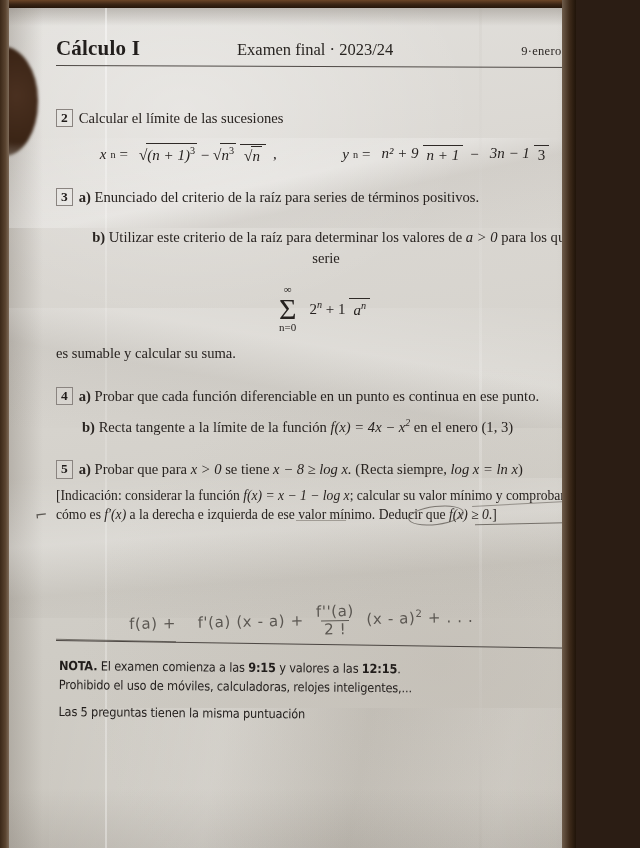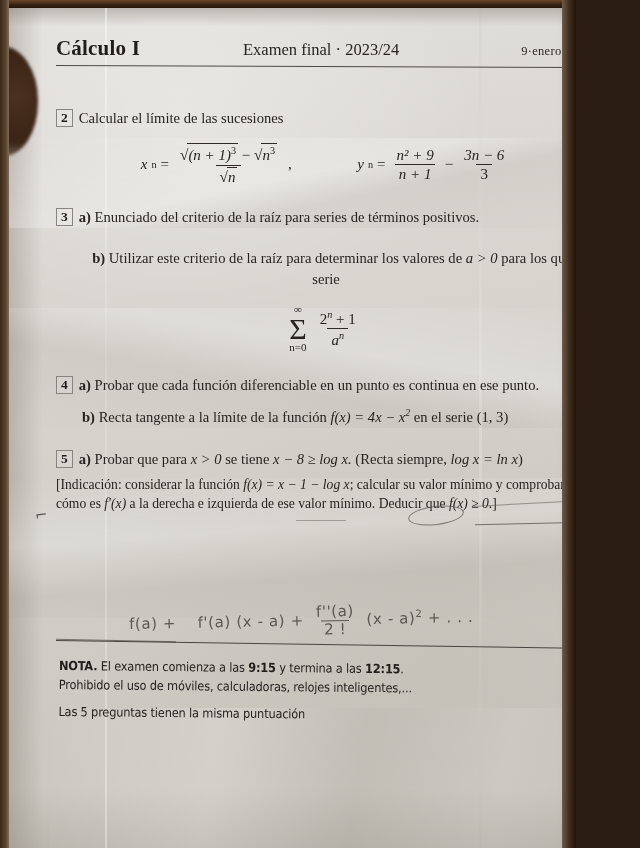--- a/index.html
+++ b/index.html
@@ -140,21 +140,21 @@
   .hdr-title {
     position: absolute;
     left: 0; top: 0;
     font-size: 21px;
     font-weight: 700;
     letter-spacing: 0.2px;
     color: #221e1c;
   }
   .hdr-center {
     position: absolute;
-    left: 187px; top: 4px;
+    left: 181px; top: 4px;
     font-size: 16.5px;
     color: #282421;
   }
   .hdr-date {
     position: absolute;
     right: 0; top: 8px;
     font-size: 12.5px;
     letter-spacing: 0.3px;
     color: #2c2724;
   }
@@ -211,21 +211,21 @@
     font-size: 15px;
   }
   .mathrow {
     display: inline-flex;
     align-items: center;
     justify-content: center;
     gap: 4px;
   }
   .frac {
     display: inline-flex;
-    flex-direction: column;
+    flex-direction: row;
     align-items: center;
     vertical-align: middle;
     margin: 0 3px;
     line-height: 1.08;
   }
   .frac .num { padding: 0 4px 1px 4px; }
   .frac .den { padding: 1px 4px 0 4px; border-top: 1.1px solid #2f2a27; }
   .sqrt {
     display: inline-block;
     border-top: 1.1px solid #2f2a27;
@@ -421,21 +421,21 @@
             <span class="mathrow">
               <span class="it">y</span>
                 <sub>n</sub>
               <span>=</span>
               <span class="frac">
                 <span class="num it">n² + 9</span>
                 <span class="den it">n + 1</span>
               </span>
               <span>−</span>
               <span class="frac">
-                <span class="num it">3n − 6</span>
+                <span class="num it">3n − 1</span>
                 <span class="den">3</span>
               </span>
             </span>
           </div>
         </div>
 
         <div class="q" style="margin-top:22px;">
           <span class="numbox">3</span><span class="qtext bold">a)</span><span class="qtext">&nbsp;</span><span class="qtext">Enunciado del criterio de la raíz para series de términos positivos.</span>
 
           <div class="qtext indent" style="margin-top:19px;text-align:center;">
@@ -450,28 +450,29 @@
                 <span class="big">Σ</span>
                 <span>n=0</span>
               </span>
               <span class="frac">
                 <span class="num"><span>2</span><sup class="it">n</sup> <span>+ 1</span></span>
                 <span class="den"><span class="it">a</span><sup class="it">n</sup></span>
               </span>
             </span>
           </div>
 
+          <div class="qtext" style="margin-top:10px;">es sumable y calcular su suma.</div>
         </div>
 
         <div class="q" style="margin-top:22px;">
           <span class="numbox">4</span><span class="qtext bold">a)</span><span class="qtext">&nbsp;</span><span class="qtext">Probar que cada función diferenciable en un punto es continua en ese punto.</span>
 
           <div class="qtext indent" style="margin-top:9px;">
             <span class="bold">b)</span>
-            <span>Recta tangente a la límite de la función </span><span class="it">f(x) = 4x − x</span><sup class="it">2</sup><span> en el serie </span><span>(1, 3)</span>
+            <span>Recta tangente a la límite de la función </span><span class="it">f(x) = 4x − x</span><sup class="it">2</sup><span> en el enero </span><span>(1, 3)</span>
           </div>
         </div>
 
         <div class="q" style="margin-top:21px;">
           <span class="numbox">5</span><span class="qtext bold">a)</span><span class="qtext">&nbsp;</span><span class="qtext">Probar que para </span><span class="qtext it">x &gt; 0</span><span class="qtext"> se tiene </span><span class="qtext it">x − 8 ≥ log x.</span><span class="qtext">  (Recta siempre, </span><span class="qtext it">log x = ln x</span><span class="qtext">)</span>
 
           <div class="qtext" style="margin-top:5px;font-size:13.6px;line-height:1.42;">
             <span>[Indicación: considerar la función </span><span class="it">f(x) = x − 1 − log x</span><span>; calcular su valor mínimo y comprobar cómo es </span><span class="it">f′(x)</span><span> a la derecha e izquierda de ese valor mínimo. Deducir que </span><span class="it">f(x) ≥ 0</span><span>.]</span>
           </div>
 
@@ -495,21 +496,21 @@
           <span class="d">2 !</span>
         </span>
         <span>(x - a)</span><sup>2</sup>
         <span>+ . . .</span>
       </div>
       <div class="hw-baseline"></div>
 
       <div class="nota-rule"></div>
       <div class="nota">
         <div>
-          <b>NOTA.</b><span> El examen comienza a las </span><b>9:15</b><span> y termina a las </span><b>12:15</b><span>.</span>
+          <b>NOTA.</b><span> El examen comienza a las </span><b>9:15</b><span> y valores a las </span><b>12:15</b><span>.</span>
         </div>
         <div>Prohibido el uso de móviles, calculadoras, relojes inteligentes,...</div>
         <div class="l3">Las 5 preguntas tienen la misma puntuación</div>
       </div>
 
     </div>
 
   </div>
 
   <div class="blob"></div>

